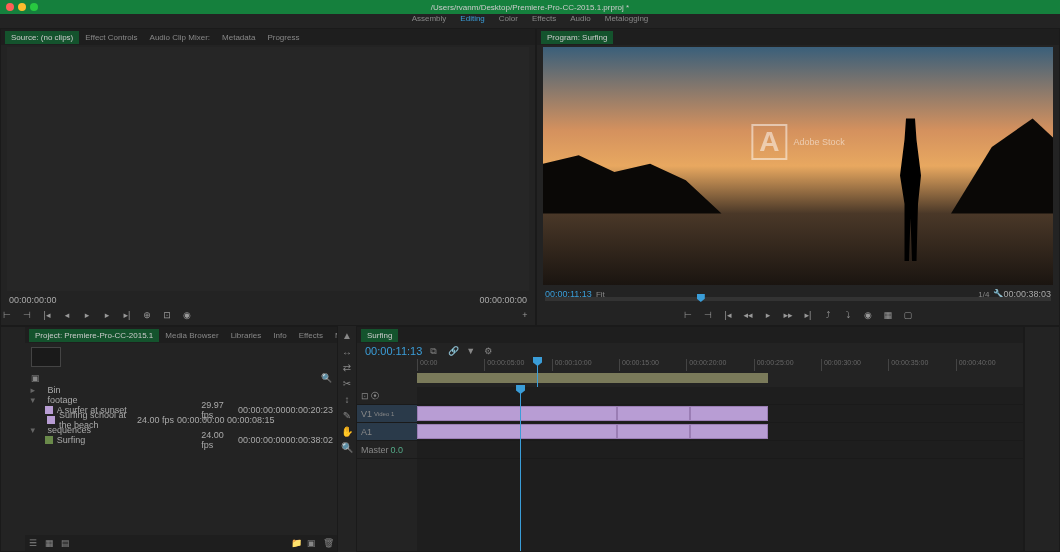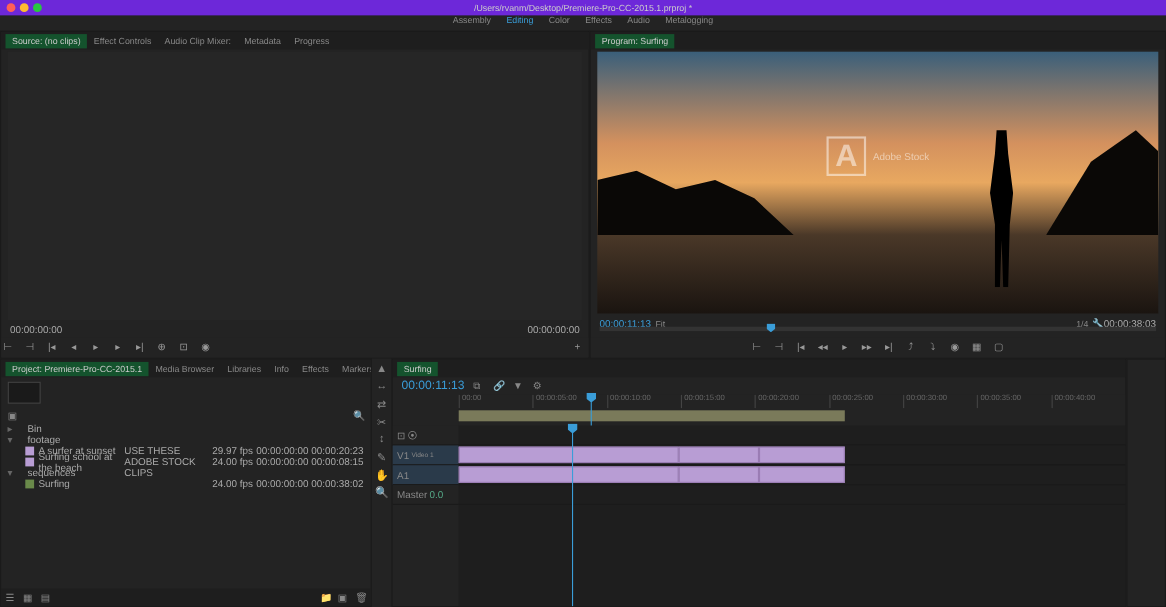--- a/index.html
+++ b/index.html
@@ -1,17 +1,17 @@
 <!DOCTYPE html>
 <html><head>
 <meta charset="utf-8">
 <style>
 * { margin: 0; padding: 0; box-sizing: border-box; font-family: Arial, sans-serif; font-size: 9px; }
 body { background: #1a1a1a; color: #aaa; width: 1060px; height: 552px; overflow: hidden; user-select: none; }
-.titlebar { height: 14px; background: #6d28d9; display: flex; align-items: center; position: relative; }
+.titlebar { height: 14px; background: #15803d; display: flex; align-items: center; position: relative; }
 .traffic-lights { display: flex; gap: 4px; padding-left: 6px; }
 .tl { width: 8px; height: 8px; border-radius: 50%; }
 .tl.red { background: #ff5f57; }
 .tl.yellow { background: #febc2e; }
 .tl.green { background: #28c840; }
 .title-text { position: absolute; left: 50%; transform: translateX(-50%); color: #ccc; font-size: 8px; }
 .workspace-bar { height: 14px; background: #232323; display: flex; justify-content: center; align-items: flex-start; gap: 14px; }
 .ws-item { color: #888; font-size: 8px; cursor: pointer; }
 .ws-item.active { color: #3a9dd8; }
 .main { display: flex; flex-direction: column; height: 524px; }
@@ -28,21 +28,21 @@
 .silhouette { position: absolute; right: 25%; top: 30%; width: 30px; height: 60%; background: #000; clip-path: polygon(35% 0, 65% 0, 70% 15%, 85% 40%, 75% 60%, 70% 100%, 55% 100%, 50% 70%, 45% 100%, 30% 100%, 30% 60%, 15% 40%, 30% 15%); }
 .rocks-l { position: absolute; left: 0; bottom: 30%; width: 35%; height: 35%; background: #0a0806; clip-path: polygon(0 40%, 20% 30%, 40% 50%, 60% 40%, 80% 60%, 100% 100%, 0 100%); }
 .rocks-r { position: absolute; right: 0; bottom: 30%; width: 20%; height: 40%; background: #0a0806; clip-path: polygon(40% 30%, 80% 0, 100% 20%, 100% 100%, 0 100%); }
 .watermark { position: absolute; top: 40%; left: 50%; transform: translate(-50%,-50%); color: rgba(255,255,255,0.5); font-size: 22px; display: flex; align-items: center; gap: 6px; font-weight: 300; }
 .watermark-logo { font-size: 28px; font-weight: bold; border: 2px solid rgba(255,255,255,0.5); padding: 0 6px; }
 .tc-row { height: 14px; display: flex; align-items: center; justify-content: space-between; padding: 0 8px; }
 .tc-left, .tc-right { font-size: 9px; color: #aaa; }
 .tc-blue { color: #3a9dd8; }
 .transport { height: 18px; display: flex; align-items: center; justify-content: center; gap: 8px; background: #232323; }
 .transport .btn { width: 12px; height: 12px; color: #999; cursor: pointer; font-size: 9px; text-align: center; }
-.project-panel { width: 338px; }
+.project-panel { width: 338px; padding-left: 24px; }
 .timeline-panel { flex: 1; position: relative; }
 .right-tool { width: 36px; background: #232323; border: 1px solid #1a1a1a; }
 .proj-head { padding: 4px 6px; display: flex; align-items: center; gap: 6px; }
 .proj-thumb { width: 30px; height: 20px; background: #1a1a1a; border: 1px solid #444; }
 .proj-path { padding: 2px 6px; font-size: 8px; color: #888; display: flex; justify-content: space-between; }
 .proj-cols { display: flex; padding: 2px 6px; font-size: 8px; color: #888; }
 .col-name { width: 100px; }
 .col-comment { width: 80px; }
 .col-fr { width: 40px; }
 .col-ms { width: 50px; }
@@ -222,21 +222,20 @@
             <span class="col-comment"></span>
             <span class="col-fr">29.97 fps</span>
             <span class="col-ms">00:00:00:00</span>
             <span class="col-me">00:00:20:23</span>
           </div>
           <div class="proj-row">
             <span class="arrow"></span>
             <span style="width:10px"></span>
             <span class="chip purple"></span>
             <span class="col-name" style="width:78px">Surfing school at the beach</span>
-            <span class="col-comment">USE THESE ADOBE STOCK CLIPS</span>
             <span class="col-fr">24.00 fps</span>
             <span class="col-ms">00:00:00:00</span>
             <span class="col-me">00:00:08:15</span>
           </div>
           <div class="proj-row">
             <span class="arrow">▾</span>
             <span style="width:0px"></span>
             <span style="width:12px"></span>
             <span class="col-name" style="width:88px">sequences</span>
             <span class="col-comment"></span>

